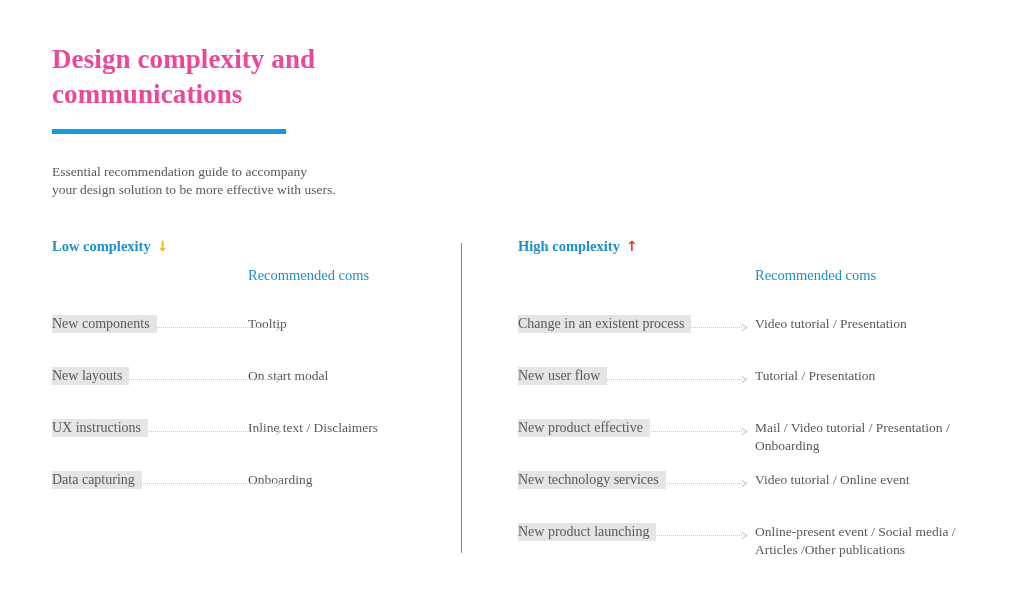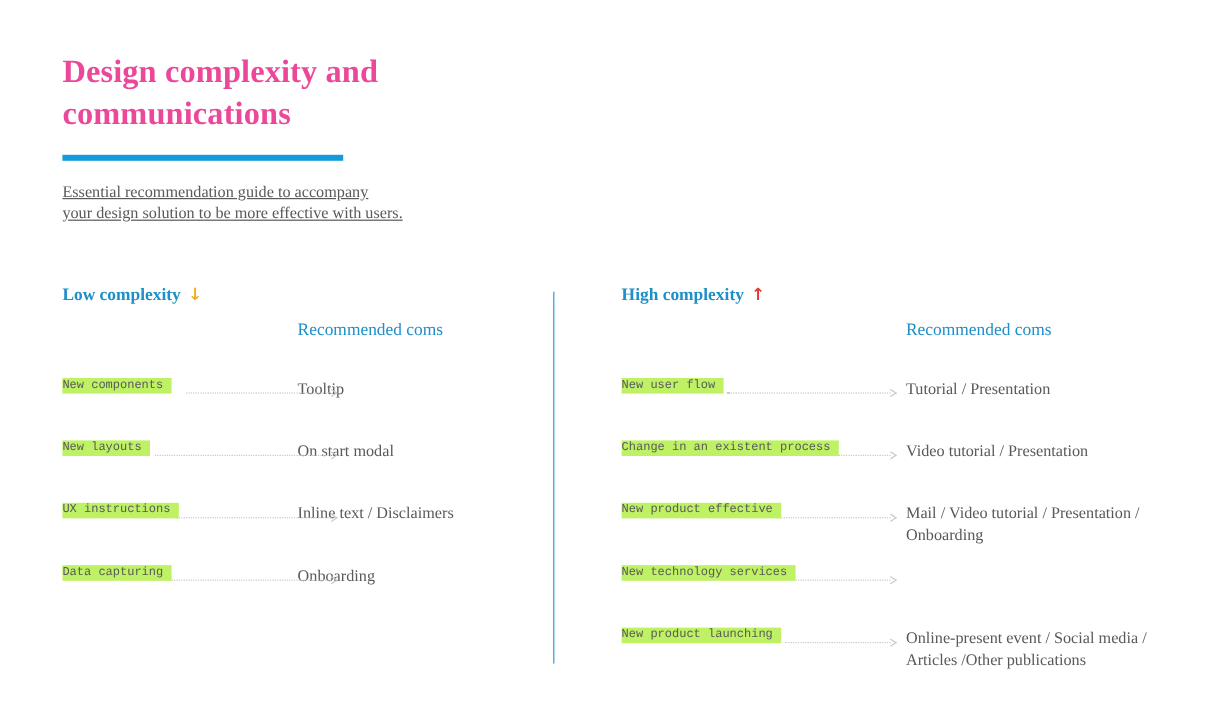--- a/index.html
+++ b/index.html
@@ -36,26 +36,25 @@
     margin: 0;
     white-space: pre-line;
   }
   .title-rule {
     margin-top: 18px;
     width: 234px;
     height: 5px;
     background: #139BDB;
   }
   .subtitle {
-    margin-top: 17px;
+    margin-top: 29px;
     font-size: 13.5px;
     line-height: 1.33;
     color: #58595B;
     white-space: pre-line;
-    text-decoration: underline;
   }
 
   
   .divider {
     position: absolute;
     left: 461px;
     top: 243px;
     width: 1px;
     height: 310px;
     background: #2C9FD4;
@@ -110,28 +109,27 @@
     margin-top: 53px;
   }
   .row {
     position: relative;
     min-height: 52px;
   }
   .row-term {
     position: absolute;
     left: 0;
     top: 0;
-    font-size: 10px;
+    font-size: 14px;
     line-height: 1.32;
     color: #58595B;
     white-space: nowrap;
-    background: #bef264;
+    background: #e5e5e5;
     padding-right: 7px;
     z-index: 2;
-    font-family: Liberation Mono, monospace;
   }
   .connector {
     position: absolute;
     top: 8px;
     left: 0;
     height: 8px;
     z-index: 1;
     pointer-events: none;
   }
   .connector .dots {
@@ -243,50 +241,51 @@
   <div class="section right">
     <div class="section-head">
       <div class="head-complexity">
         <span>High complexity</span><span class="arrow-glyph arrow-up">↑</span>
       </div>
       <div class="head-coms">Recommended coms</div>
     </div>
 
     <div class="rows">
       <div class="row">
+        <span class="row-term">Change in an existent process</span>
+        <span class="connector" style="left: 169px; width: 62px;">
+            <span class="dots"></span>
+            <span class="head"></span>
+          </span>
+        <span class="row-reco">Video tutorial / Presentation</span>
+      </div>
+      <div class="row">
         <span class="row-term">New user flow</span>
         <span class="connector" style="left: 88px; width: 143px;">
             <span class="dots"></span>
             <span class="head"></span>
           </span>
         <span class="row-reco">Tutorial / Presentation</span>
       </div>
       <div class="row">
-        <span class="row-term">Change in an existent process</span>
-        <span class="connector" style="left: 169px; width: 62px;">
-            <span class="dots"></span>
-            <span class="head"></span>
-          </span>
-        <span class="row-reco">Video tutorial / Presentation</span>
-      </div>
-      <div class="row">
         <span class="row-term">New product effective</span>
         <span class="connector" style="left: 126px; width: 105px;">
             <span class="dots"></span>
             <span class="head"></span>
           </span>
         <span class="row-reco">Mail / Video tutorial / Presentation /
 Onboarding</span>
       </div>
       <div class="row">
         <span class="row-term">New technology services</span>
         <span class="connector" style="left: 145px; width: 86px;">
             <span class="dots"></span>
             <span class="head"></span>
           </span>
+        <span class="row-reco">Video tutorial / Online event</span>
       </div>
       <div class="row">
         <span class="row-term">New product launching</span>
         <span class="connector" style="left: 136px; width: 95px;">
             <span class="dots"></span>
             <span class="head"></span>
           </span>
         <span class="row-reco">Online-present event / Social media /
 Articles /Other publications</span>
       </div>

